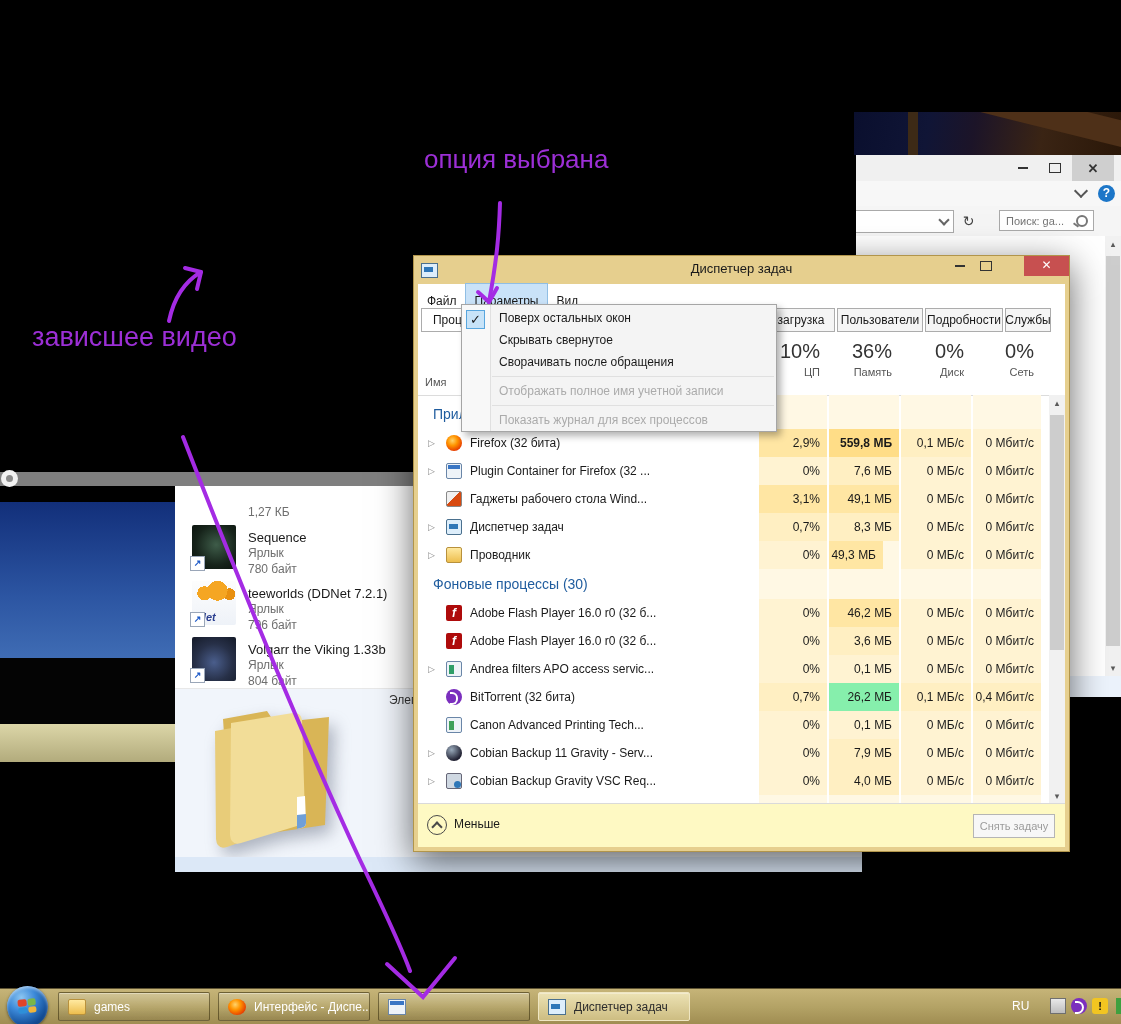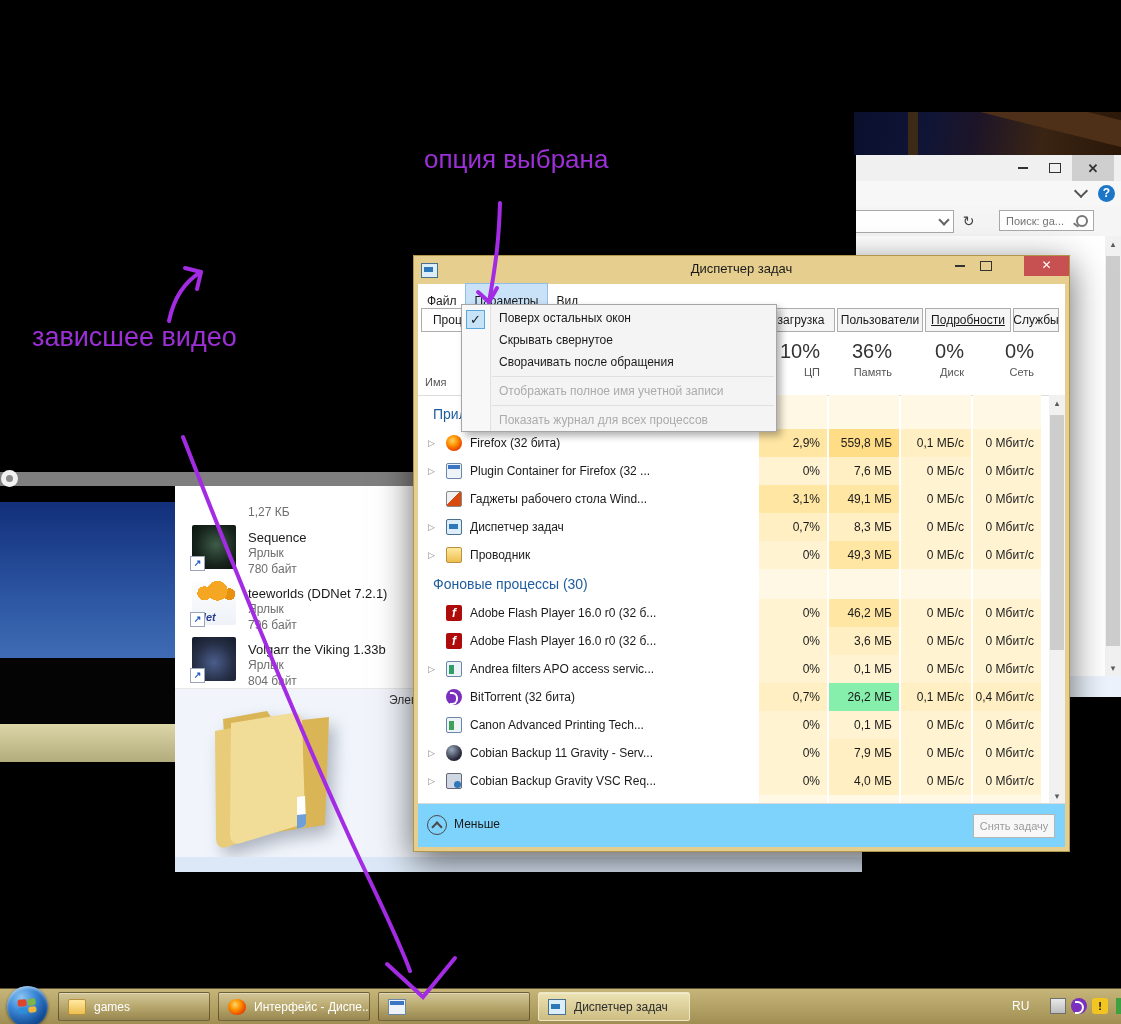--- a/index.html
+++ b/index.html
@@ -110,21 +110,21 @@
   .stripe{position:absolute;top:0;bottom:0;background:#fff8e4;}
   .group-row{position:relative;height:30px;font-size:14px;color:#1f5c9e;line-height:30px;padding-left:15px;}
   .tm-row{position:relative;height:28px;}
   .row-arrow{position:absolute;left:10px;top:0;line-height:28px;font-size:9px;color:#8a8a8a;}
   .picon{position:absolute;left:28px;top:6px;width:16px;height:16px;border-radius:2px;}
   .rname{position:absolute;left:52px;top:0;line-height:28px;font-size:12px;color:#1a1a1a;white-space:nowrap;}
   .vcell{position:absolute;top:0;height:28px;line-height:28px;font-size:12px;color:#1a1a1a;
          text-align:right;padding-right:7px;box-sizing:border-box;}
   #tm-sbar{right:0;top:90px;bottom:0;}
   #tm-sbar .thumb{top:20px;height:235px;}
-  #tm-footer{position:absolute;left:4px;right:4px;bottom:4px;height:43px;background:#7dd3fc;border-top:1px solid #dadada;}
+  #tm-footer{position:absolute;left:4px;right:4px;bottom:4px;height:43px;background:#fef9c3;border-top:1px solid #dadada;}
   #less-circle{position:absolute;left:9px;top:11px;width:18px;height:18px;border:1.5px solid #4a4a4a;border-radius:50%;}
   #less-circle .chev{position:absolute;left:4.5px;top:6.5px;width:6px;height:6px;border-left:2px solid #4a4a4a;
       border-top:2px solid #4a4a4a;transform:rotate(45deg);}
   #less-label{position:absolute;left:36px;top:13px;font-size:12px;color:#1a1a1a;}
   #end-task{position:absolute;right:10px;top:10px;width:82px;height:24px;background:#f7f7f7;border:1px solid #b5b5b5;
             font-size:11px;color:#9c9c9c;text-align:center;line-height:22px;box-sizing:border-box;}
   
   #tm-dropdown{position:absolute;left:47px;top:48px;width:316px;height:128px;background:#f4f4f4;
                border:1px solid #a5a5a5;box-shadow:4px 4px 7px rgba(0,0,0,.3);z-index:40;box-sizing:border-box;padding-top:2px;}
   #tm-gutter{position:absolute;left:0;top:0;bottom:0;width:28px;background:#f8f8f8;border-right:1px solid #e0e0e0;}
@@ -300,21 +300,21 @@
         <div class="tm-menu-item sel">Параметры</div>
         <div class="tm-menu-item">Вид</div>
       </div>
     <div id="tm-body">
       <div id="tm-tabs">
           <div class="tab active" style="width: 80px;">Процессы</div>
           <div class="tab" style="width: 122px;">Производительность</div>
           <div class="tab" style="width: 112px;">Журнал приложений</div>
           <div class="tab" style="width: 94px;">Автозагрузка</div>
           <div class="tab" style="width: 86px;">Пользователи</div>
-          <div class="tab" style="width: 86px; text-decoration: underline;">Подробности</div>
+          <div class="tab" style="width: 78px;">Подробности</div>
           <div class="tab" style="width: 46px;">Службы</div>
         </div>
       <div id="tm-stathead">
         <div id="tm-namecol">Имя</div>
       <div class="stat-cell" style="left: 341px; width: 61px;">
             <div class="pct">10%</div>
             <div class="lbl">ЦП</div>
           </div>
           <div class="stat-cell" style="left: 411px; width: 63px;">
             <div class="pct">36%</div>
@@ -333,21 +333,21 @@
           <div class="stripe" style="left: 341px; width: 68px;"></div>
           <div class="stripe" style="left: 411px; width: 70px;"></div>
           <div class="stripe" style="left: 483px; width: 70px;"></div>
           <div class="stripe" style="left: 555px; width: 68px;"></div>
           <div class="group-row">Приложения (5)</div>
           <div class="tm-row">
             <span class="row-arrow">▷</span>
             <span class="picon i-firefox"></span>
             <span class="rname">Firefox (32 бита)</span>
             <div class="vcell" style="left: 341px; width: 68px; background: rgb(255, 230, 163);">2,9%</div>
-            <div class="vcell" style="left: 411px; width: 70px; background: rgb(255, 221, 135);">559,8 МБ</div>
+            <div class="vcell" style="left: 411px; width: 70px; background: rgb(255, 221, 135); font-weight: bold;">559,8 МБ</div>
             <div class="vcell" style="left: 483px; width: 70px; background: rgb(255, 239, 194);">0,1 МБ/с</div>
             <div class="vcell" style="left: 555px; width: 68px; background: rgb(255, 243, 210);">0 Мбит/с</div>
           </div>
           <div class="tm-row">
             <span class="row-arrow">▷</span>
             <span class="picon i-plugin"></span>
             <span class="rname">Plugin Container for Firefox (32 ...</span>
             <div class="vcell" style="left: 341px; width: 68px; background: rgb(255, 243, 210);">0%</div>
             <div class="vcell" style="left: 411px; width: 70px; background: rgb(255, 239, 194);">7,6 МБ</div>
             <div class="vcell" style="left: 483px; width: 70px; background: rgb(255, 243, 210);">0 МБ/с</div>
@@ -368,21 +368,21 @@
             <div class="vcell" style="left: 341px; width: 68px; background: rgb(255, 239, 194);">0,7%</div>
             <div class="vcell" style="left: 411px; width: 70px; background: rgb(255, 239, 194); padding-left: 8px;">8,3 МБ</div>
             <div class="vcell" style="left: 483px; width: 70px; background: rgb(255, 243, 210);">0 МБ/с</div>
             <div class="vcell" style="left: 555px; width: 68px; background: rgb(255, 243, 210);">0 Мбит/с</div>
           </div>
           <div class="tm-row">
             <span class="row-arrow">▷</span>
             <span class="picon i-folder"></span>
             <span class="rname">Проводник</span>
             <div class="vcell" style="left: 341px; width: 68px; background: rgb(255, 243, 210);">0%</div>
-            <div class="vcell" style="left: 411px; width: 70px; background: rgb(255, 230, 163);">49,3 МБ</div>
+            <div class="vcell" style="left: 411px; width: 54px; background: rgb(255, 230, 163);">49,3 МБ</div>
             <div class="vcell" style="left: 483px; width: 70px; background: rgb(255, 243, 210);">0 МБ/с</div>
             <div class="vcell" style="left: 555px; width: 68px; background: rgb(255, 243, 210);">0 Мбит/с</div>
           </div>
           <div class="group-row">Фоновые процессы (30)</div>
           <div class="tm-row">
             <span class="picon i-flash">f</span>
             <span class="rname">Adobe Flash Player 16.0 r0 (32 б...</span>
             <div class="vcell" style="left: 341px; width: 68px; background: rgb(255, 243, 210);">0%</div>
             <div class="vcell" style="left: 411px; width: 70px; background: rgb(255, 230, 163);">46,2 МБ</div>
             <div class="vcell" style="left: 483px; width: 70px; background: rgb(255, 243, 210);">0 МБ/с</div>

